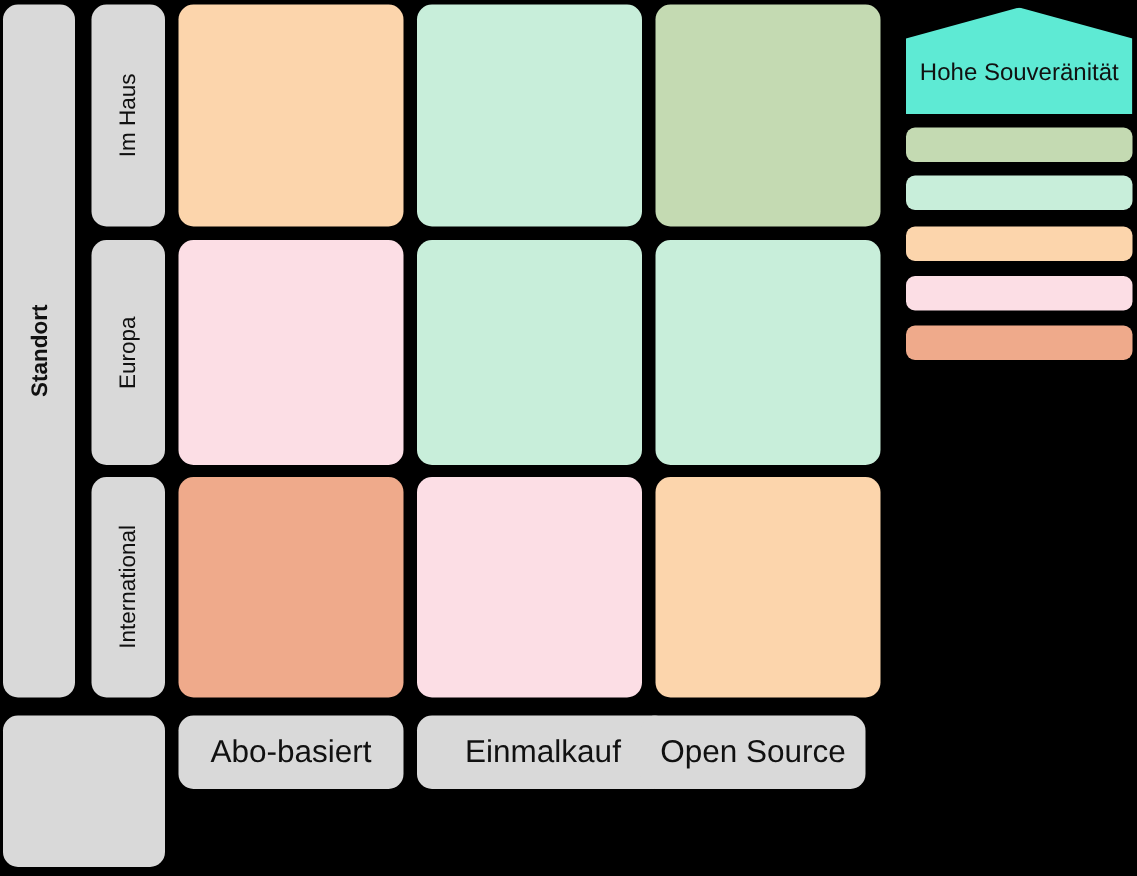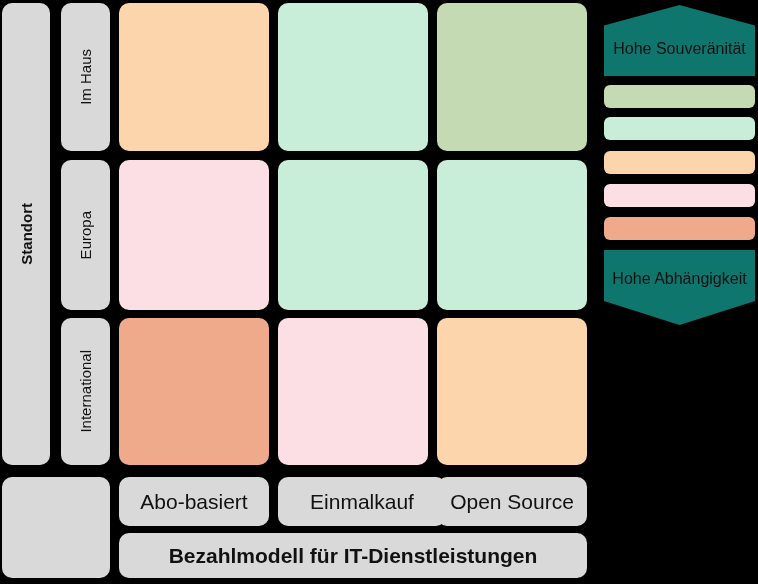--- a/index.html
+++ b/index.html
@@ -13,21 +13,21 @@
   }
   .cell{position:absolute;border-radius:10px;}
   .legend-bar{position:absolute;border-radius:6px;}
   .vtext{
     writing-mode:vertical-rl;transform:rotate(180deg);
     font-size:15px;white-space:nowrap;
   }
   .htext{font-size:21px;white-space:nowrap;}
   .bold{font-weight:bold;}
   .pent{
-    position:absolute;background:#0f766e;
+    position:absolute;background:#5eead4;
     display:flex;align-items:center;justify-content:center;text-align:center;
     font-size:16px;box-sizing:border-box;
   }
   #legend-top{
     left:604px;top:5px;width:151px;height:71px;
     clip-path:polygon(0 29%,50% 0,100% 29%,100% 100%,0 100%);
     padding-top:16px;
   }
   #legend-bottom{
     left:604px;top:250px;width:151px;height:75px;
@@ -71,40 +71,34 @@
       <div class="cell" style="left: 437px; width: 150px; top: 318px; height: 147px; background: rgb(252, 213, 172);"></div>
     </div>
 
   <div id="col-labels">
       <div class="gray-box" style="left: 119px; width: 150px; top: 477px; height: 49px;">
         <span class="htext">Abo-basiert</span>
       </div>
       <div class="gray-box" style="left: 278px; width: 168px; top: 477px; height: 49px;">
         <span class="htext">Einmalkauf</span>
       </div>
-      <div class="gray-box" style="left: 437px; width: 150px; top: 477px; height: 49px;">
+      <div class="gray-box" style="left: 427px; width: 150px; top: 477px; height: 49px;">
         <span class="htext">Open Source</span>
       </div>
     </div>
 
   <div class="gray-box" id="corner-box"></div>
 
-  <div class="gray-box" id="col-axis-title">
-    <span class="htext bold">Bezahlmodell für IT-Dienstleistungen</span>
-  </div>
 
   <div class="pent" id="legend-top">
     <span>Hohe Souveränität</span>
   </div>
 
   <div id="legend-bars">
       <div class="legend-bar" style="left: 604px; width: 151px; top: 85px; height: 23px; background: rgb(196, 218, 178);"></div>
       <div class="legend-bar" style="left: 604px; width: 151px; top: 117px; height: 23px; background: rgb(200, 238, 218);"></div>
       <div class="legend-bar" style="left: 604px; width: 151px; top: 151px; height: 23px; background: rgb(252, 213, 172);"></div>
       <div class="legend-bar" style="left: 604px; width: 151px; top: 184px; height: 23px; background: rgb(252, 222, 229);"></div>
       <div class="legend-bar" style="left: 604px; width: 151px; top: 217px; height: 23px; background: rgb(239, 170, 139);"></div>
     </div>
 
-  <div class="pent" id="legend-bottom">
-    <span>Hohe Abhängigkeit</span>
-  </div>
 
 </div>
 
 </body></html>

